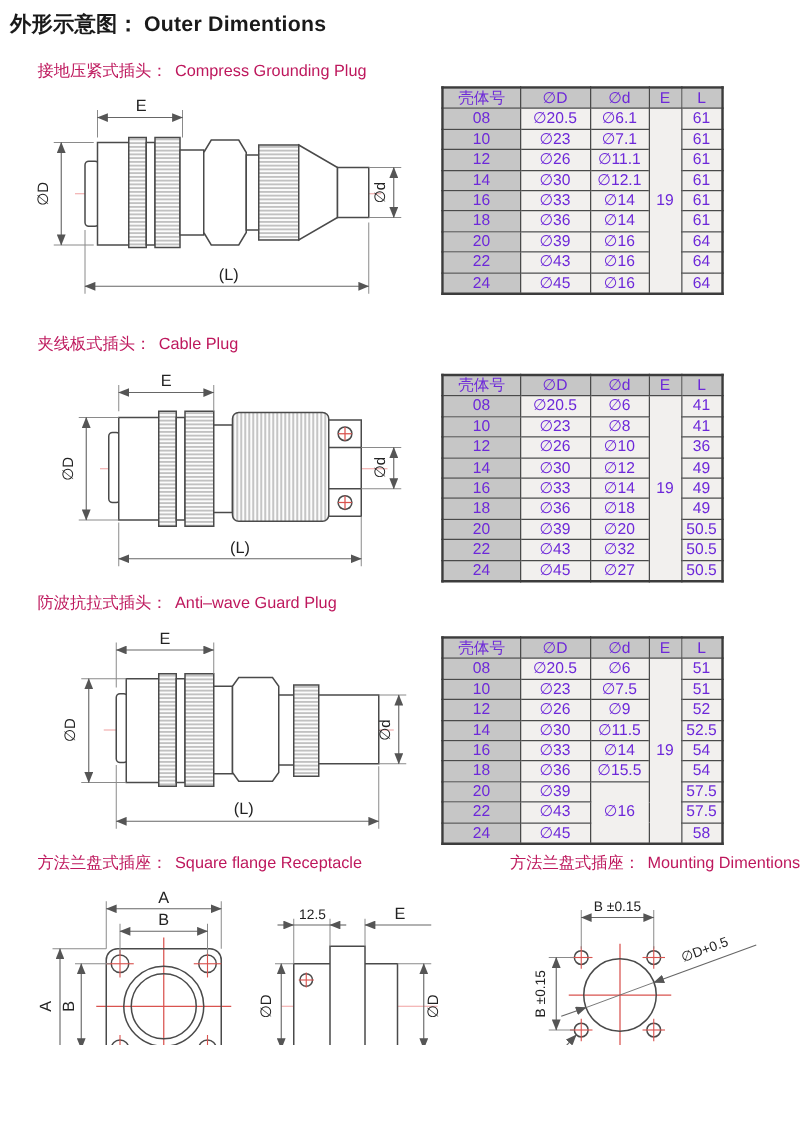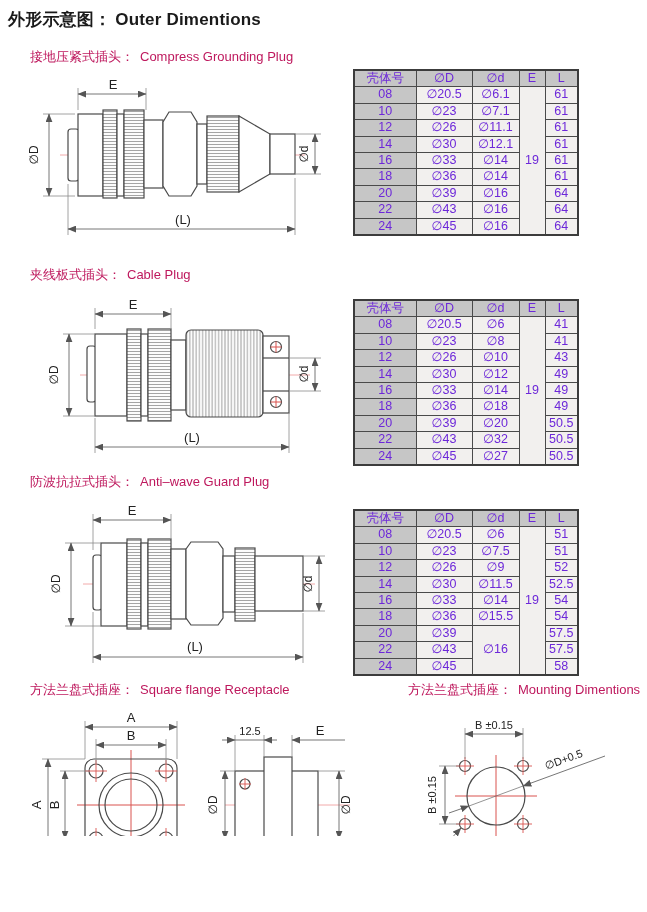--- a/index.html
+++ b/index.html
@@ -164,21 +164,21 @@
         <tr>
           <td class="c1">10</td>
           <td>∅23</td>
           <td>∅8</td>
           <td>41</td>
         </tr>
         <tr>
           <td class="c1">12</td>
           <td>∅26</td>
           <td>∅10</td>
-          <td>43</td>
+          <td>36</td>
         </tr>
         <tr>
           <td class="c1">14</td>
           <td>∅30</td>
           <td>∅12</td>
           <td>49</td>
         </tr>
         <tr>
           <td class="c1">16</td>
           <td>∅33</td>

